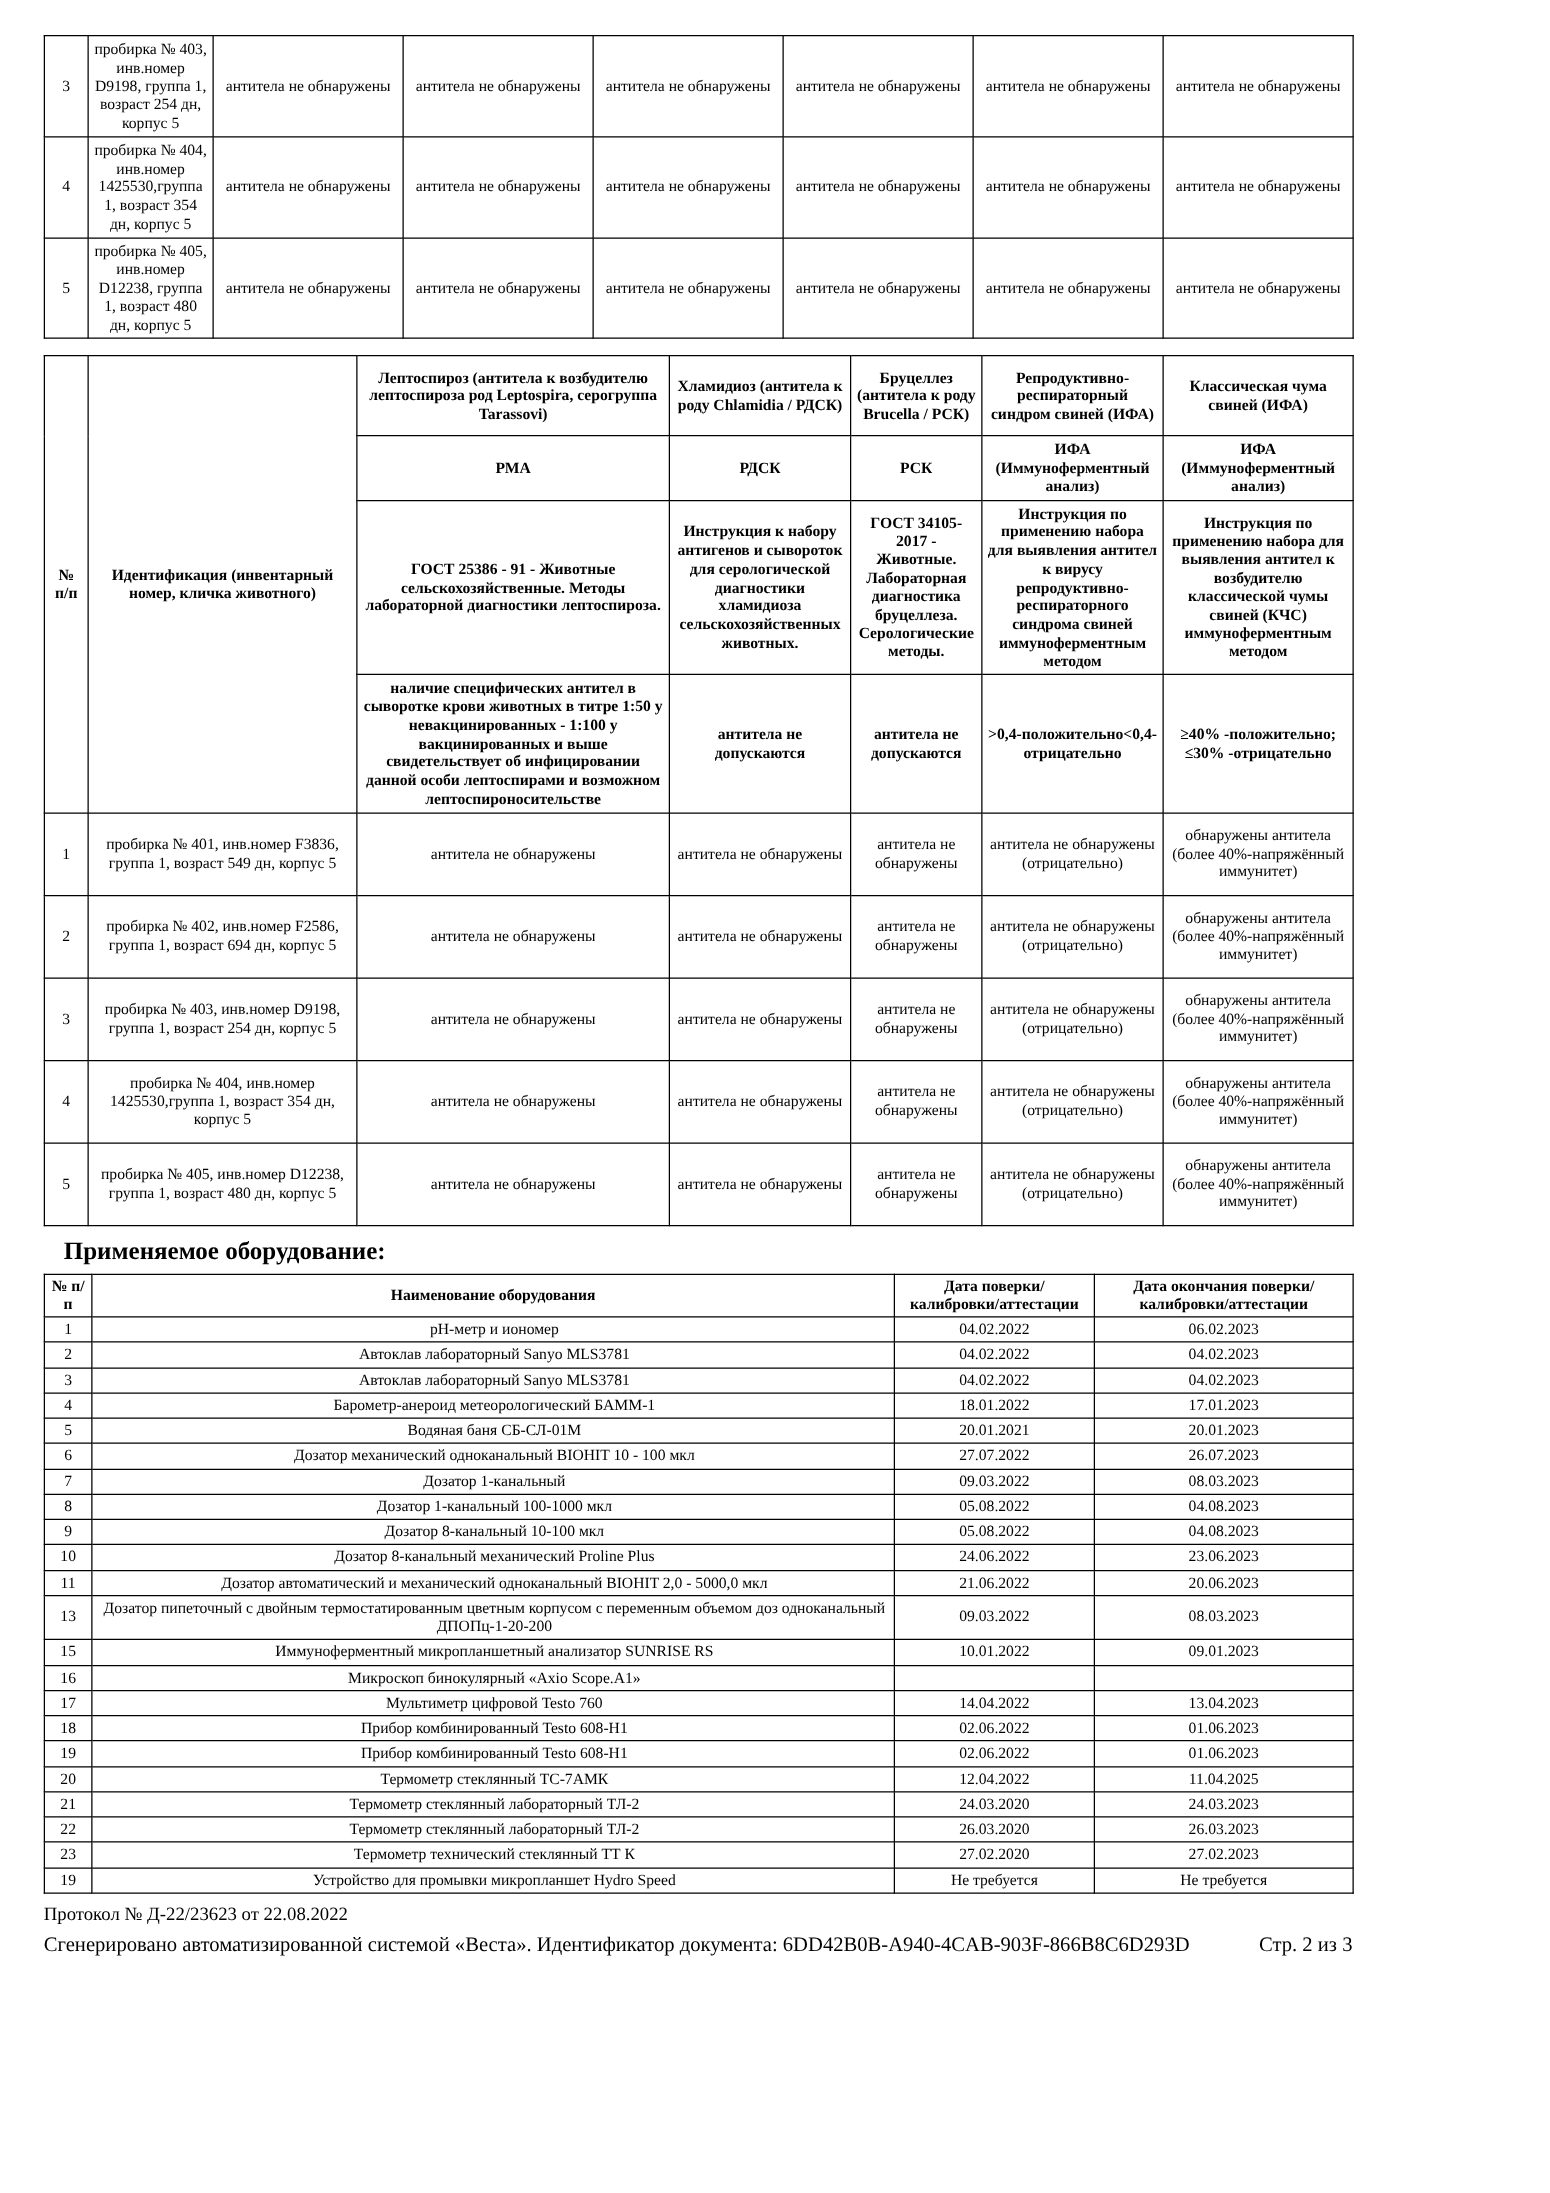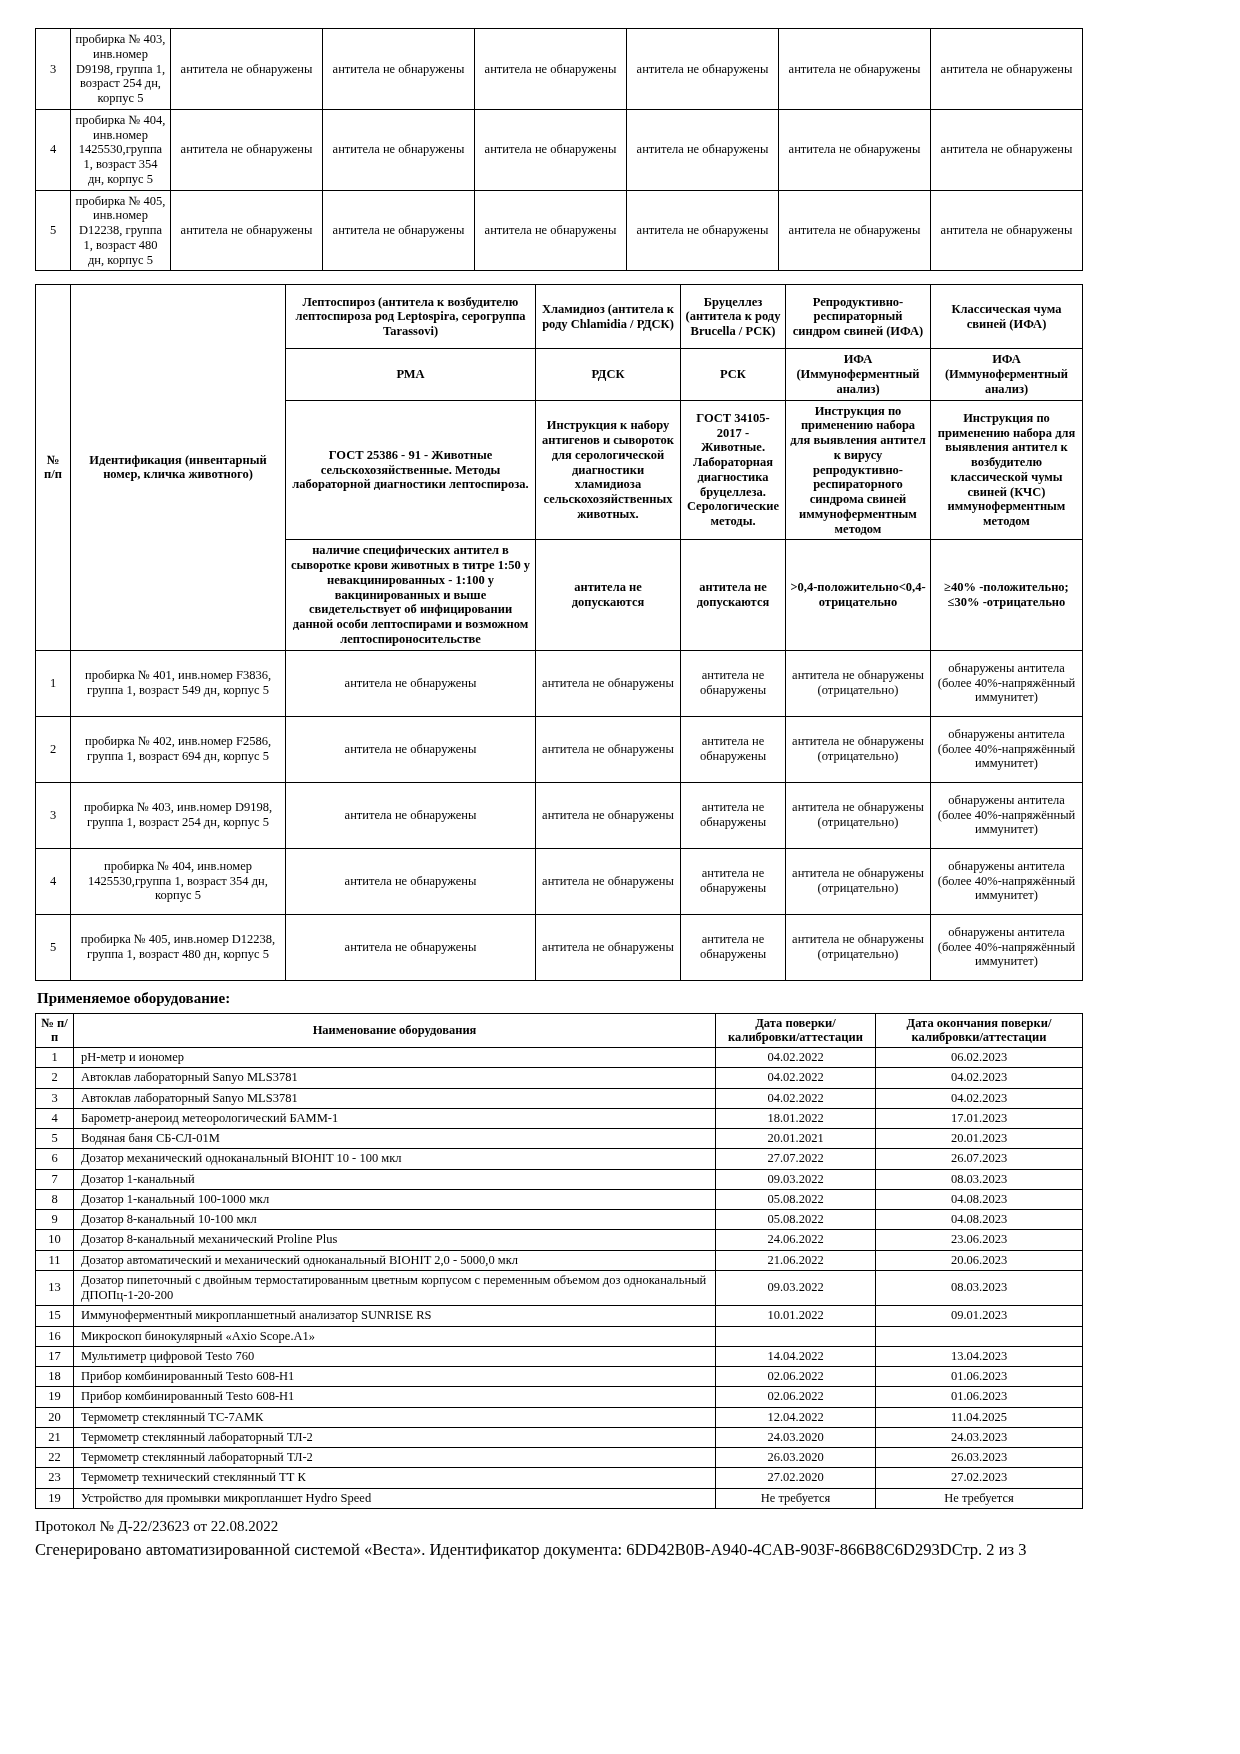--- a/index.html
+++ b/index.html
@@ -34,40 +34,41 @@
   
   .serology-table thead tr.disease-row th { height: 64px; }
   .serology-table thead tr.method-row th { height: 44px; }
   .serology-table thead tr.standard-row th { height: 124px; }
   .serology-table thead tr.criteria-row th { height: 108px; }
   .serology-table tbody td { height: 66px; }
 
   
   .equip-title {
     font-weight: bold;
-    font-size: 15px;
-    margin: 9px 0 6px 2px;
+    font-size: 20px;
+    margin: 9px 0 6px 16px;
   }
   .equip-table th { padding: 2px 4px; font-size: 12.5px; }
   .equip-table td {
     padding: 2px 5px;
     font-size: 12.5px;
     line-height: 1.22;
     height: 19px;
   }
-  .equip-table td.name { text-align: left; padding-left: 7px; }
+  .equip-table td.name { text-align: center; padding-left: 7px; }
 
   
   .protocol-line {
     font-size: 15px;
     margin: 9px 0 5px 0;
   }
   .footer-line {
     width: 1047px;
     display: flex;
+    justify-content: space-between;
     align-items: baseline;
     font-size: 16.5px;
   }
 </style>
 </head>
 <body>
 
 <div class="page">
 
   <table class="tbl top-table">

